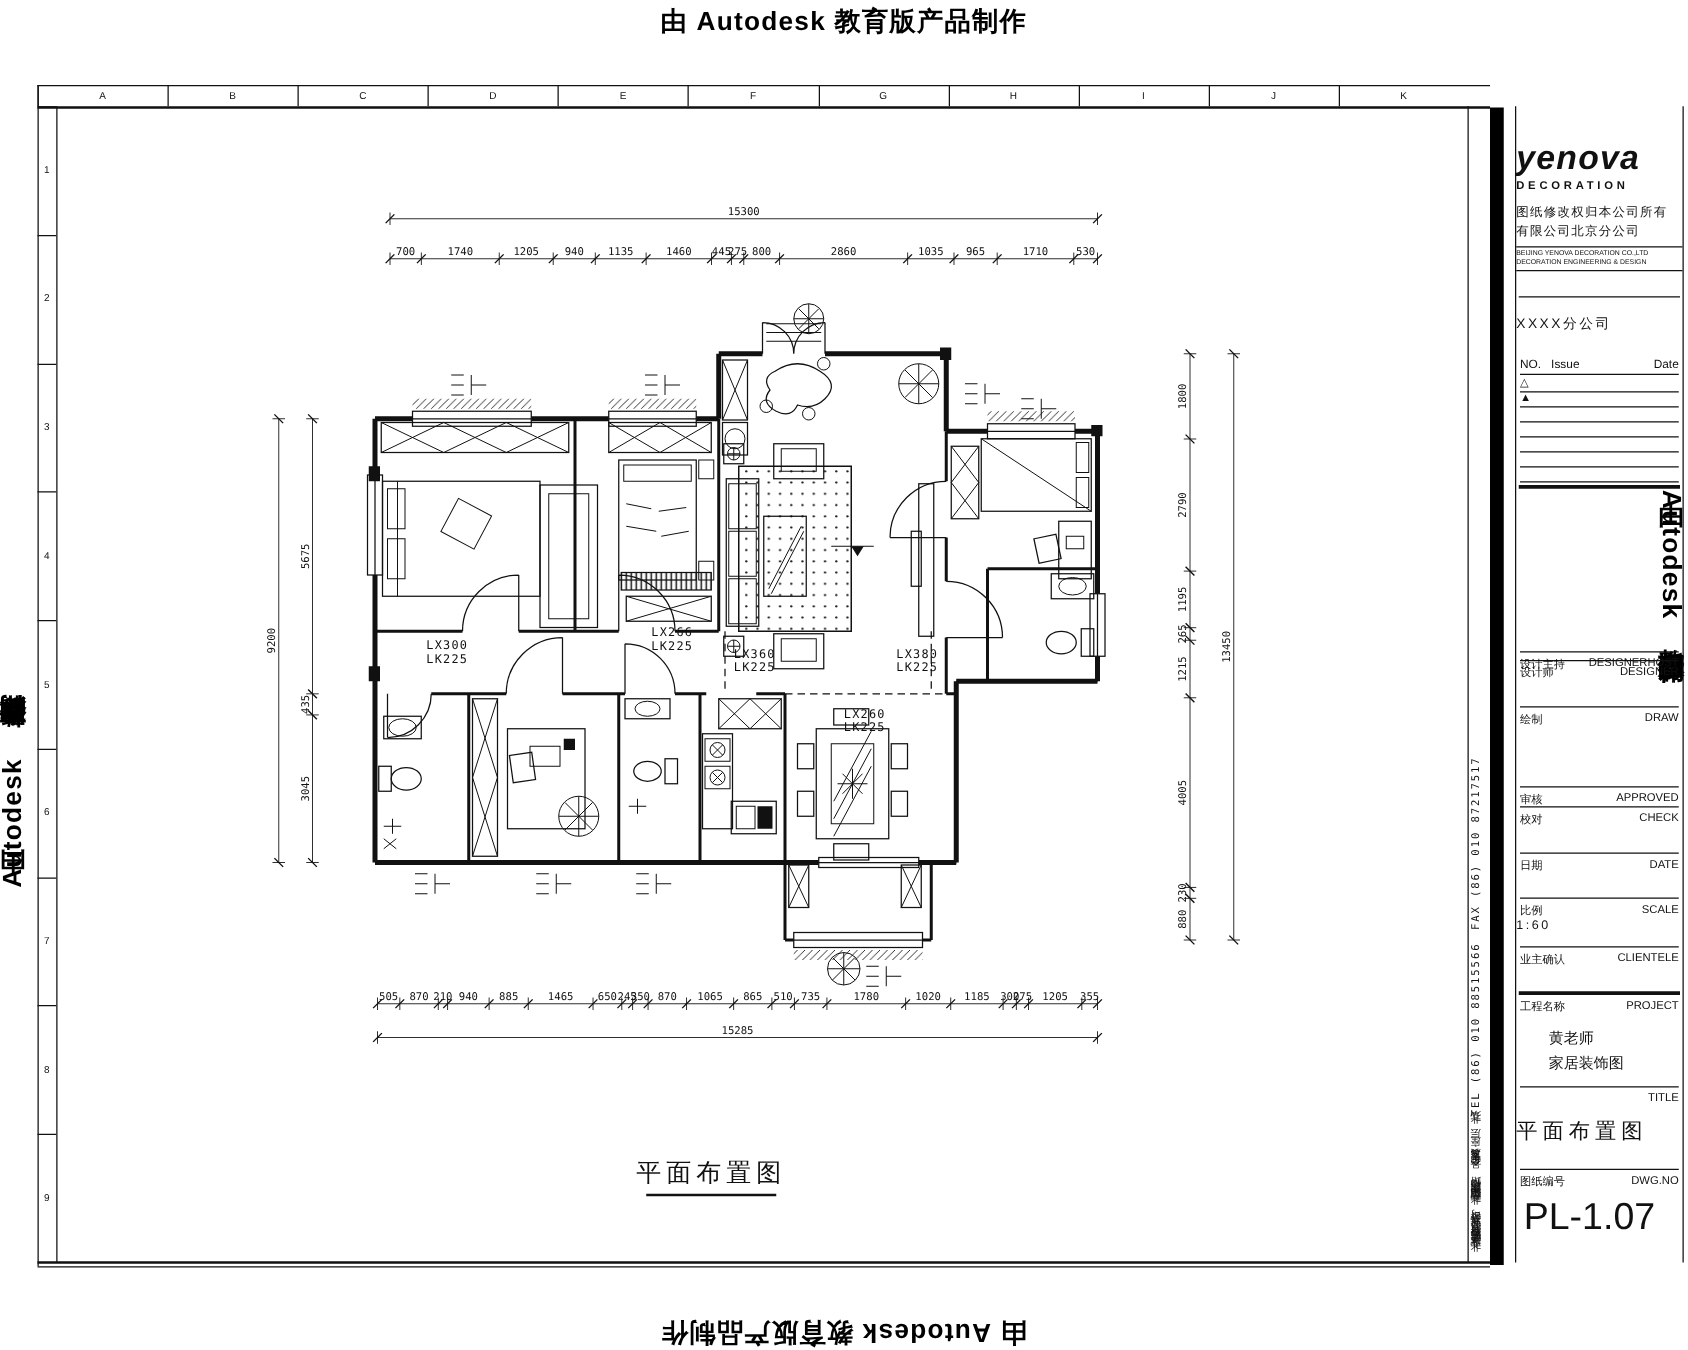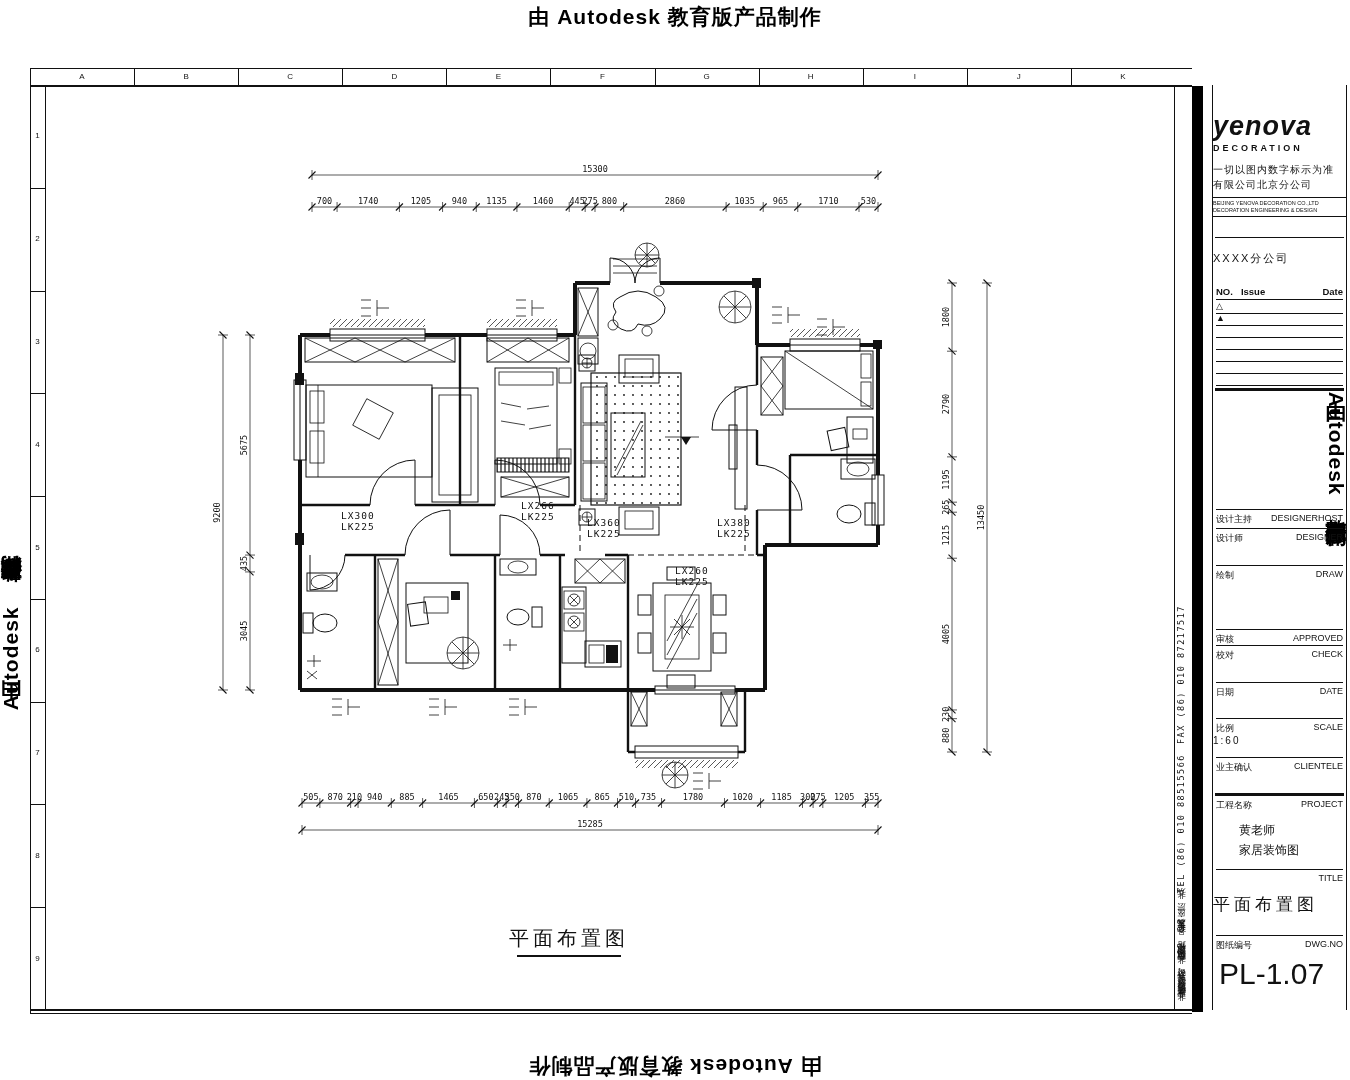--- a/index.html
+++ b/index.html
@@ -29,21 +29,21 @@
   .tb-sep.thick{height:2.5px;}
   .tb-row{position:absolute;left:3px;right:3px;border-top:1px solid #111;
           font-size:9px;display:flex;justify-content:space-between;padding-top:3px;}
   #logo-name{top:26px;font-size:27px;font-weight:bold;font-style:italic;letter-spacing:1px;}
   #logo-sub{top:58px;font-size:9px;font-weight:bold;letter-spacing:3px;}
   #logo-cn1{top:78px;font-size:10px;letter-spacing:1px;}
   #logo-cn2{top:93px;font-size:10px;letter-spacing:1px;}
   #logo-en{top:112px;left:6px;right:6px;font-size:5.5px;border-top:1px solid #111;border-bottom:1px solid #111;
            padding:2px 0;line-height:7px;}
   #branch{top:166px;font-size:11px;letter-spacing:2px;}
-  #rev-head{top:198px;font-weight:bold;font-size:9.5px;border-top:none;border-bottom:1.5px solid #111;padding-bottom:2px;}
+  #rev-head{top:198px;font-weight:normal;font-size:9.5px;border-top:none;border-bottom:1.5px solid #111;padding-bottom:2px;}
   .rev-line{position:absolute;left:3px;right:3px;border-bottom:1px solid #111;height:12px;font-size:9px;}
   #notes{top:310px;left:6px;right:5px;font-size:9px;line-height:12.5px;text-align:justify;text-indent:1.5em;}
   #scale-val{top:650px;font-size:10px;letter-spacing:2px;}
   #proj1{top:737px;left:26px;font-size:12px;position:absolute;}
   #proj2{top:757px;left:26px;font-size:12px;position:absolute;}
   #sheet-title{top:808px;font-size:17px;letter-spacing:4px;}
   #dwg-val{top:872px;left:6px;font-size:30px;position:absolute;font-family:"Liberation Sans",sans-serif;}
   
   #caption{left:503px;top:925px;width:132px;text-align:center;font-size:20px;letter-spacing:4px;}
   #caption-ul{left:517px;top:955px;width:104px;height:2px;background:#111;}
@@ -553,21 +553,21 @@
       <text x="640" y="500" class="beam">LK225</text>
     </g>
 </svg>
 
 <div id="caption" class="abs">平面布置图</div>
 <div id="caption-ul" class="abs"></div>
 
 <div id="tb" class="abs">
   <div class="c" id="logo-name">yenova</div>
   <div class="c" id="logo-sub">DECORATION</div>
-  <div class="c" id="logo-cn1">一切以图内数字标示为准</div>
+  <div class="c" id="logo-cn1">图纸修改权归本公司所有</div>
   <div class="c" id="logo-cn2">有限公司北京分公司</div>
   <div class="c" id="logo-en">
     <div>BEIJING YENOVA DECORATION CO.,LTD</div>
     <div>DECORATION ENGINEERING &amp; DESIGN</div>
   </div>
   <div class="tb-sep" style="top:152px;"></div>
   <div class="c" id="branch">XXXX分公司</div>
   <div class="tb-row" id="rev-head">
     <span>NO.</span>
     <span style="margin-right:auto;margin-left:8px;">Issue</span>
@@ -577,21 +577,21 @@
       <div class="rev-line" style="top: 216px;">△</div>
       <div class="rev-line" style="top: 228px;">▲</div>
       <div class="rev-line" style="top: 240px;"></div>
       <div class="rev-line" style="top: 252px;"></div>
       <div class="rev-line" style="top: 264px;"></div>
       <div class="rev-line" style="top: 276px;"></div>
       <div class="rev-line" style="top: 288px;"></div>
     </div>
   <div class="tb-sep thick" style="top:303px;"></div>
 
-  <div class="tb-row" style="top:424px;">
+  <div class="tb-row" style="top:436px;">
     <span>设计主持</span>
       <span>DESIGNERHOST</span>
     </div>
   <div class="tb-row" style="top:443px;">
     <span>设计师</span>
       <span>DESIGNER</span>
     </div>
   <div class="tb-row" style="top:480px;text-align:center;">
     <span>绘制</span>
       <span>DRAW</span>

